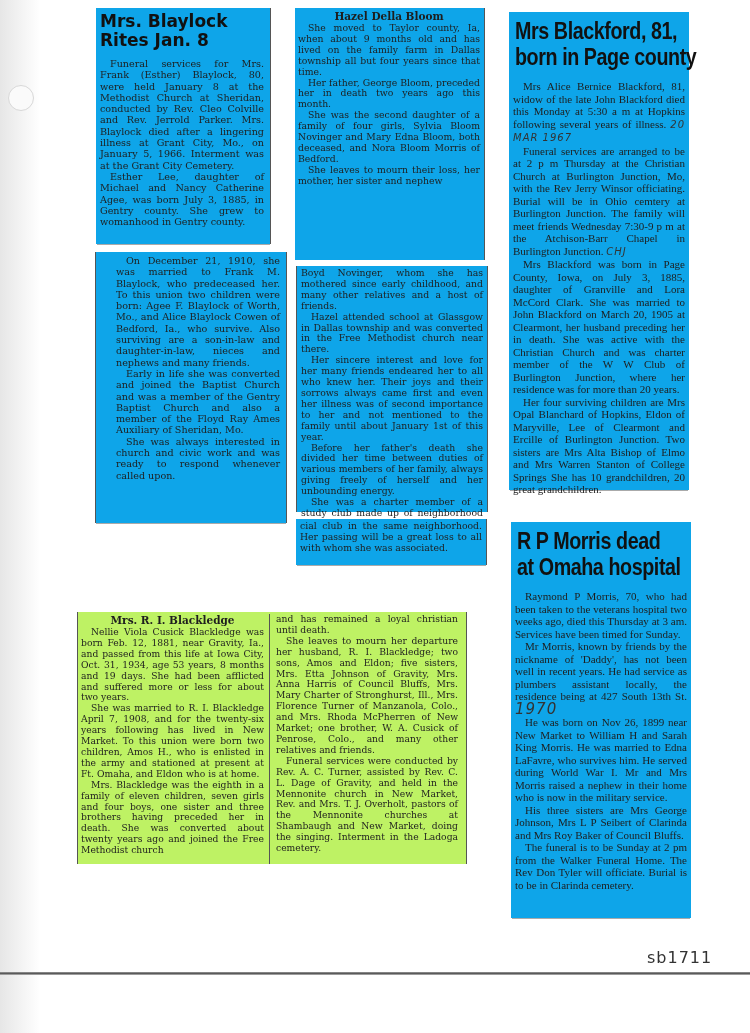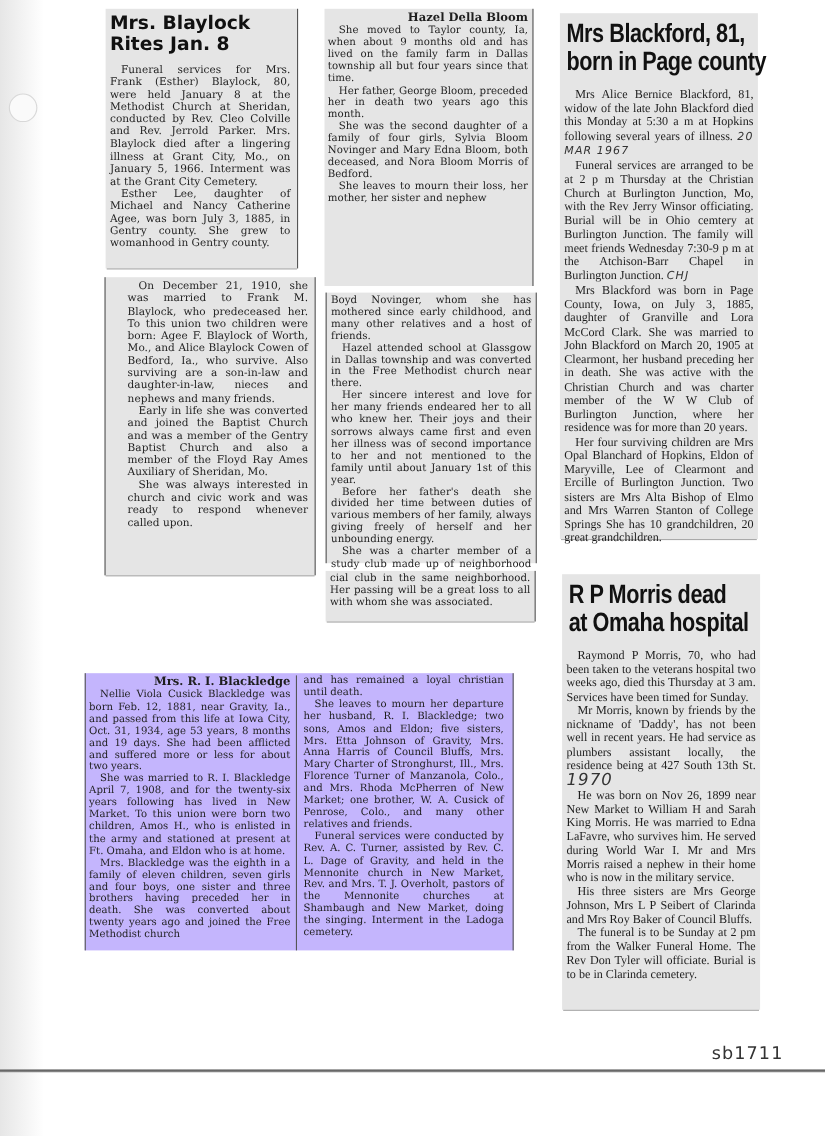--- a/index.html
+++ b/index.html
@@ -15,39 +15,39 @@
   }
   .punch-hole {
     position:absolute; left:8px; top:85px; width:24px; height:24px;
     border-radius:50%; border:1px solid #d8d8d8; background:#fafafa;
   }
   .page-edge {
     position:absolute; left:0; top:972px; width:750px; height:3px;
     background:linear-gradient(#9a9a9a,#5a5a5a,#bdbdbd);
   }
   .clip {
-    position:absolute; background:#e5e5e5;
+    position:absolute; background:#0ea5e9;
     font-size:9.6px; line-height:11.3px; text-align:justify;
   }
   .clip p { margin:0; text-indent:10px; }
   .bar-left { border-left:1px solid #555; }
   .bar-right { border-right:1px solid #555; }
   .shadow-bottom { box-shadow:0 2px 0 -1px #aaa; }
   .hl-condensed {
     font-family:"Liberation Sans", sans-serif; font-weight:bold;
     font-size:24px; line-height:26px; letter-spacing:-0.5px;
     transform:scaleX(0.82); transform-origin:left top; white-space:nowrap;
     color:#111;
   }
   .hl-serif {
     font-family:"DejaVu Sans", sans-serif; font-weight:bold;
     font-size:17px; line-height:19px; color:#111; margin:0 0 8px 0;
   }
   .hl-small {
-    text-align:right; font-weight:bold; font-size:10.5px; line-height:12px; margin-bottom:1px;
+    text-align:center; font-weight:bold; font-size:10.5px; line-height:12px; margin-bottom:1px;
   }
   .modern { font-family:"Liberation Serif", serif; font-size:11px; line-height:12.5px; }
   .handwriting {
     font-family:"DejaVu Sans", sans-serif; font-style:italic; font-size:10px;
     color:#333; letter-spacing:1px;
   }
   .hand-large { font-size:15px; font-style:italic; }
   .catalog-num {
     position:absolute; left:647px; top:948px; font-family:"DejaVu Sans", sans-serif;
     font-size:16px; color:#333; letter-spacing:1px;
@@ -114,21 +114,21 @@
   </div>
   <div class="modern">
     <p>Raymond P Morris, 70, who had been taken to the veterans hospital two weeks ago, died this Thursday at 3 am. Services have been timed for Sunday.</p>
     <p><span>Mr Morris, known by friends by the nickname of 'Daddy', has not been well in recent years. He had service as plumbers assistant locally, the residence being at 427 South 13th St.</span> <span class="handwriting hand-large">1970</span></p>
     <p>He was born on Nov 26, 1899 near New Market to William H and Sarah King Morris. He was married to Edna LaFavre, who survives him. He served during World War I. Mr and Mrs Morris raised a nephew in their home who is now in the military service.</p>
     <p>His three sisters are Mrs George Johnson, Mrs L P Seibert of Clarinda and Mrs Roy Baker of Council Bluffs.</p>
     <p>The funeral is to be Sunday at 2 pm from the Walker Funeral Home. The Rev Don Tyler will officiate. Burial is to be in Clarinda cemetery.</p>
   </div>
 </div>
 
-<div class="clip bar-left bar-right" style="left:77px; top:612px; width:382px; height:250px; padding:2px 3px 0 3px; display:flex; gap:6px; font-size:9.2px; line-height:10.9px; background:#c4b5fd;">
+<div class="clip bar-left bar-right" style="left:77px; top:612px; width:382px; height:250px; padding:2px 3px 0 3px; display:flex; gap:6px; font-size:9.2px; line-height:10.9px; background:#bef264;">
   <div style="width:183px; border-right:1px solid #555; padding-right:5px;">
     <div class="hl-small">Mrs. R. I. Blackledge</div>
     <p>Nellie Viola Cusick Blackledge was born Feb. 12, 1881, near Gravity, Ia., and passed from this life at Iowa City, Oct. 31, 1934, age 53 years, 8 months and 19 days. She had been afflicted and suffered more or less for about two years.</p>
     <p>She was married to R. I. Blackledge April 7, 1908, and for the twenty-six years following has lived in New Market. To this union were born two children, Amos H., who is enlisted in the army and stationed at present at Ft. Omaha, and Eldon who is at home.</p>
     <p>Mrs. Blackledge was the eighth in a family of eleven children, seven girls and four boys, one sister and three brothers having preceded her in death. She was converted about twenty years ago and joined the Free Methodist church</p>
   </div>
   <div style="width:182px;">
     <p style="text-indent:0">and has remained a loyal christian until death.</p>
     <p>She leaves to mourn her departure her husband, R. I. Blackledge; two sons, Amos and Eldon; five sisters, Mrs. Etta Johnson of Gravity, Mrs. Anna Harris of Council Bluffs, Mrs. Mary Charter of Stronghurst, Ill., Mrs. Florence Turner of Manzanola, Colo., and Mrs. Rhoda McPherren of New Market; one brother, W. A. Cusick of Penrose, Colo., and many other relatives and friends.</p>
     <p>Funeral services were conducted by Rev. A. C. Turner, assisted by Rev. C. L. Dage of Gravity, and held in the Mennonite church in New Market, Rev. and Mrs. T. J. Overholt, pastors of the Mennonite churches at Shambaugh and New Market, doing the singing. Interment in the Ladoga cemetery.</p>

